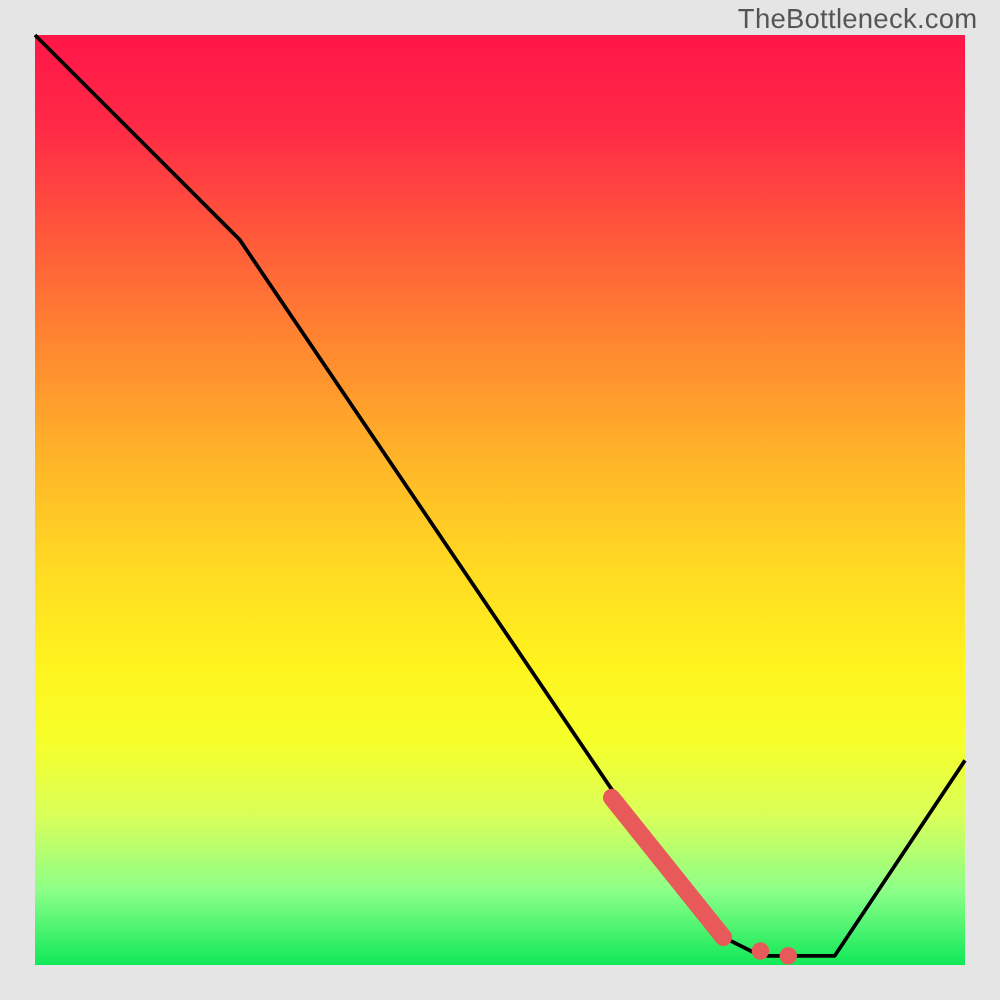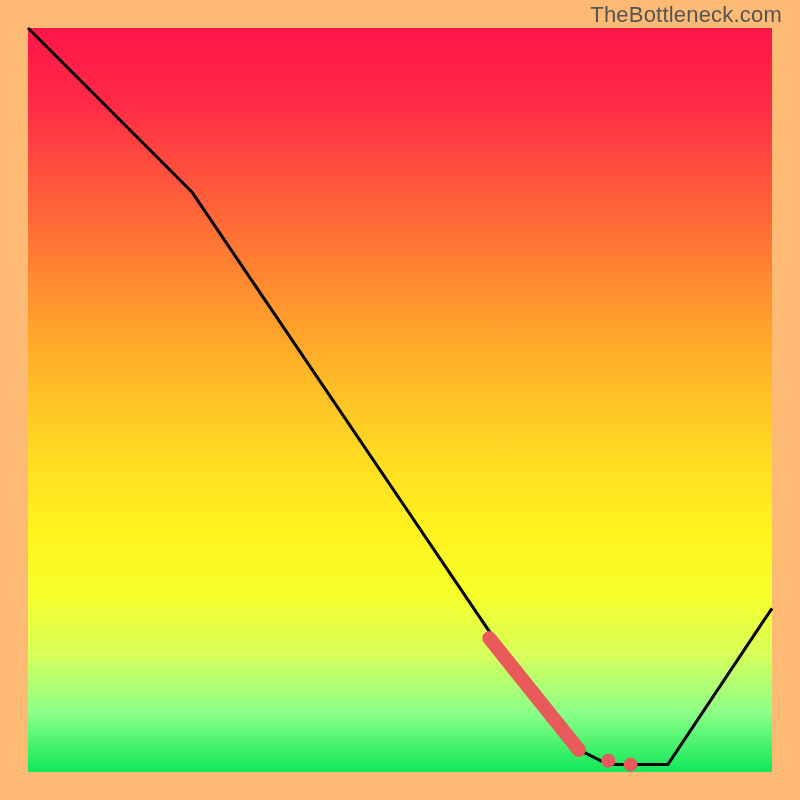--- a/index.html
+++ b/index.html
@@ -8,21 +8,21 @@
     background: #000;
     width: 800px;
     height: 800px;
     overflow: hidden;
     font-family: Arial, Helvetica, sans-serif;
   }
   .frame {
     position: relative;
     width: 800px;
     height: 800px;
-    background: #fdba74;
+    background: #e5e5e5;
     text-align: right;
   }
   .watermark {
     position: absolute;
     top: 2px;
     right: 18px;
     color: #555;
     font-size: 22px;
     font-weight: 500;
     letter-spacing: 0.2px;

